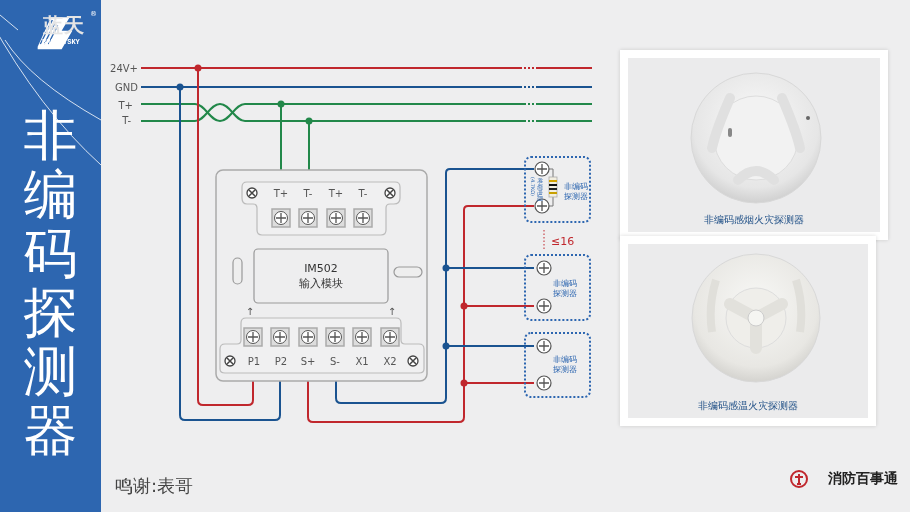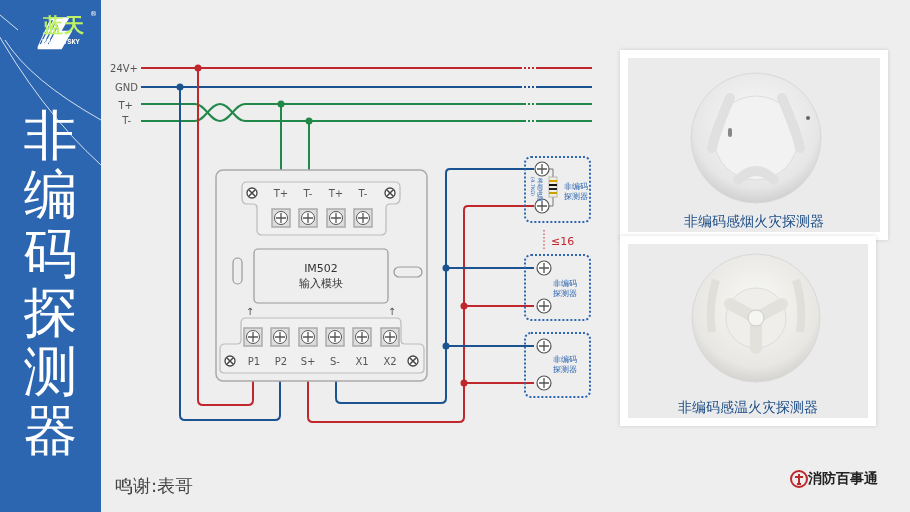--- a/index.html
+++ b/index.html
@@ -1,31 +1,31 @@
 <!DOCTYPE html>
 <html><head>
 <meta charset="utf-8">
 <style>
   html,body{margin:0;padding:0;}
   body{width:910px;height:512px;background:#eeeeef;position:relative;overflow:hidden;font-family:"DejaVu Sans",sans-serif;}
   .sidebar{position:absolute;left:0;top:0;width:101px;height:512px;background:#2d66b0;overflow:hidden;}
   .sidebar svg.arcs{position:absolute;left:0;top:0;}
   .logo{position:absolute;left:10px;top:10px;width:90px;height:40px;}
-  .logo-cn{position:absolute;left:43px;top:12px;color:#bef264;font-size:20px;font-weight:bold;letter-spacing:1px;}
+  .logo-cn{position:absolute;left:43px;top:12px;color:#e5e5e5;font-size:20px;font-weight:bold;letter-spacing:1px;}
   .logo-en{position:absolute;left:42px;top:38px;color:#fff;font-size:7px;font-weight:bold;font-family:Liberation Mono, monospace;}
   .logo-reg{position:absolute;left:90px;top:10px;color:#fff;font-size:7px;}
   .vtitle{position:absolute;left:0;top:106px;width:101px;text-align:center;color:#fff;font-size:54px;line-height:59px;font-family:"DejaVu Sans",sans-serif;}
   .vtitle span{display:block;}
   svg.diagram{position:absolute;left:0;top:0;}
   .lbl{font-family:"DejaVu Sans",sans-serif;font-size:10px;fill:#555;}
   .credit{position:absolute;left:115px;top:474px;font-size:18px;color:#444;}
   .card{position:absolute;background:#fff;box-shadow:0 0 4px rgba(0,0,0,0.15);}
   .card-inner{position:absolute;left:8px;top:8px;right:8px;bottom:8px;background:#ebebec;}
-  .card-caption{position:absolute;left:0;right:0;text-align:center;color:#1f4f86;font-size:14px;}
-  .brand{position:absolute;left:790px;top:470px;display:flex;align-items:flex-start;gap:0;}
+  .card-caption{position:absolute;left:0;right:0;text-align:center;color:#1f4f86;font-size:10px;}
+  .brand{position:absolute;left:790px;top:470px;display:flex;align-items:flex-start;gap:20px;}
   .brand-text{font-size:14px;font-weight:bold;color:#222;}
 </style>
 </head>
 <body>
 
 <div class="sidebar">
   <svg class="arcs" width="101" height="512">
     <path d="M5,40 Q30,80 101,120" stroke="#fff" stroke-width="1" fill="none" opacity="0.8"></path>
     <path d="M-10,20 Q40,110 101,165" stroke="#fff" stroke-width="1" fill="none" opacity="0.8"></path>
     <path d="M0,15 L18,30" stroke="#fff" stroke-width="1" fill="none" opacity="0.8"></path>

